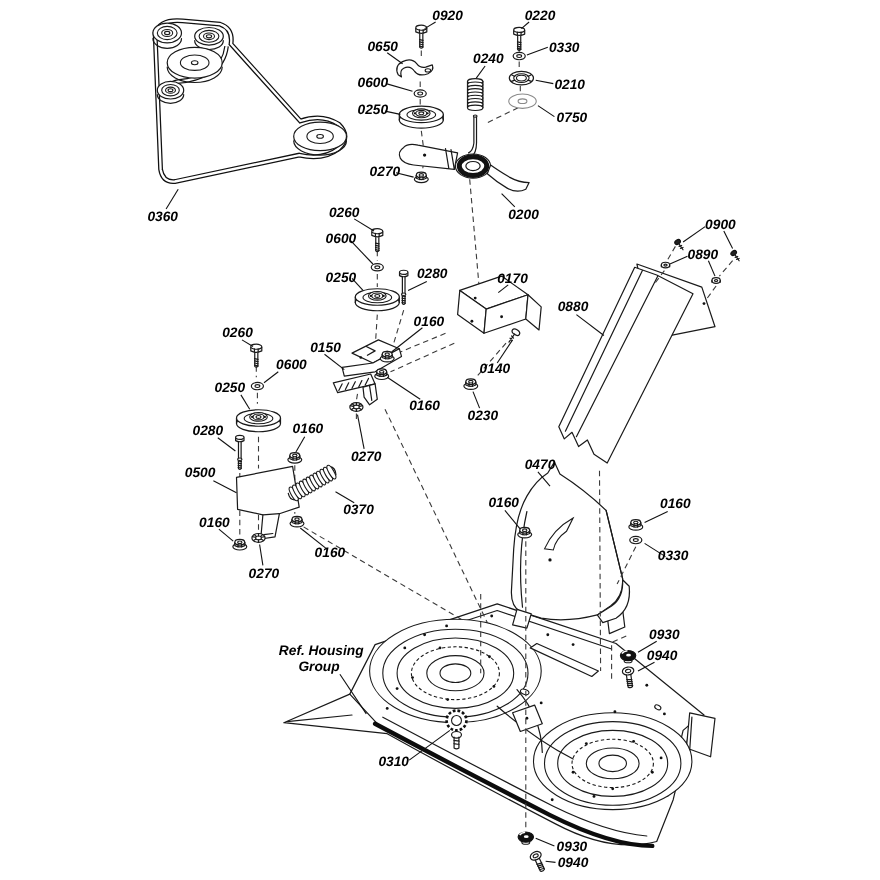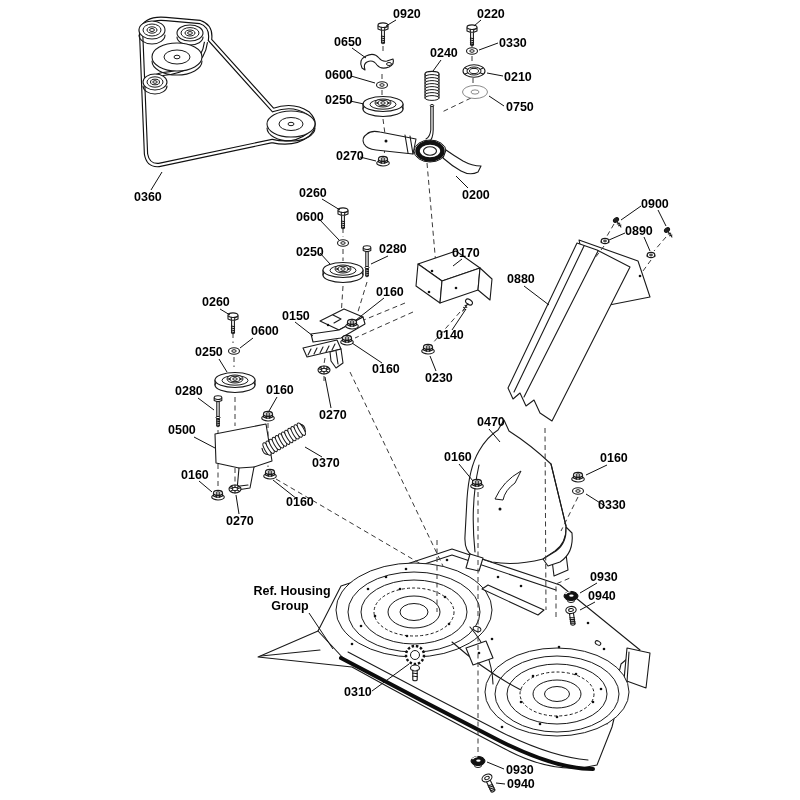--- a/index.html
+++ b/index.html
@@ -1,17 +1,17 @@
 <!DOCTYPE html>
 <html><head>
 <meta charset="utf-8">
 <style>
   html,body{margin:0;padding:0;background:#fff;}
   .canvas{position:relative;width:800px;height:800px;background:#ffffff;overflow:hidden;
-          font-family:"Liberation Sans",sans-serif;}
+          font-family:"Liberation Sans",sans-serif;font-style:italic;}
   svg{position:absolute;left:0;top:0;}
   .lbl{font-family:"Liberation Sans",sans-serif;font-weight:700;font-size:12.5px;fill:#000;}
   .ln{stroke:#1a1a1a;fill:none;stroke-width:1.1;stroke-linejoin:round;stroke-linecap:round;}
   .fw{stroke:#1a1a1a;fill:#ffffff;stroke-width:1.1;stroke-linejoin:round;}
   .fwt{stroke:#1a1a1a;fill:#ffffff;stroke-width:1;}
   .dash{stroke:#3a3a3a;stroke-width:1;fill:none;stroke-dasharray:5 3.5;}
   .ldr{stroke:#111;stroke-width:1;fill:none;}
   .dot{fill:#111;stroke:none;}
   .thick{stroke:#0c0c0c;stroke-width:4;fill:none;stroke-linecap:round;}
   .gray{stroke:#8a8a8a;fill:#fff;stroke-width:1;}

